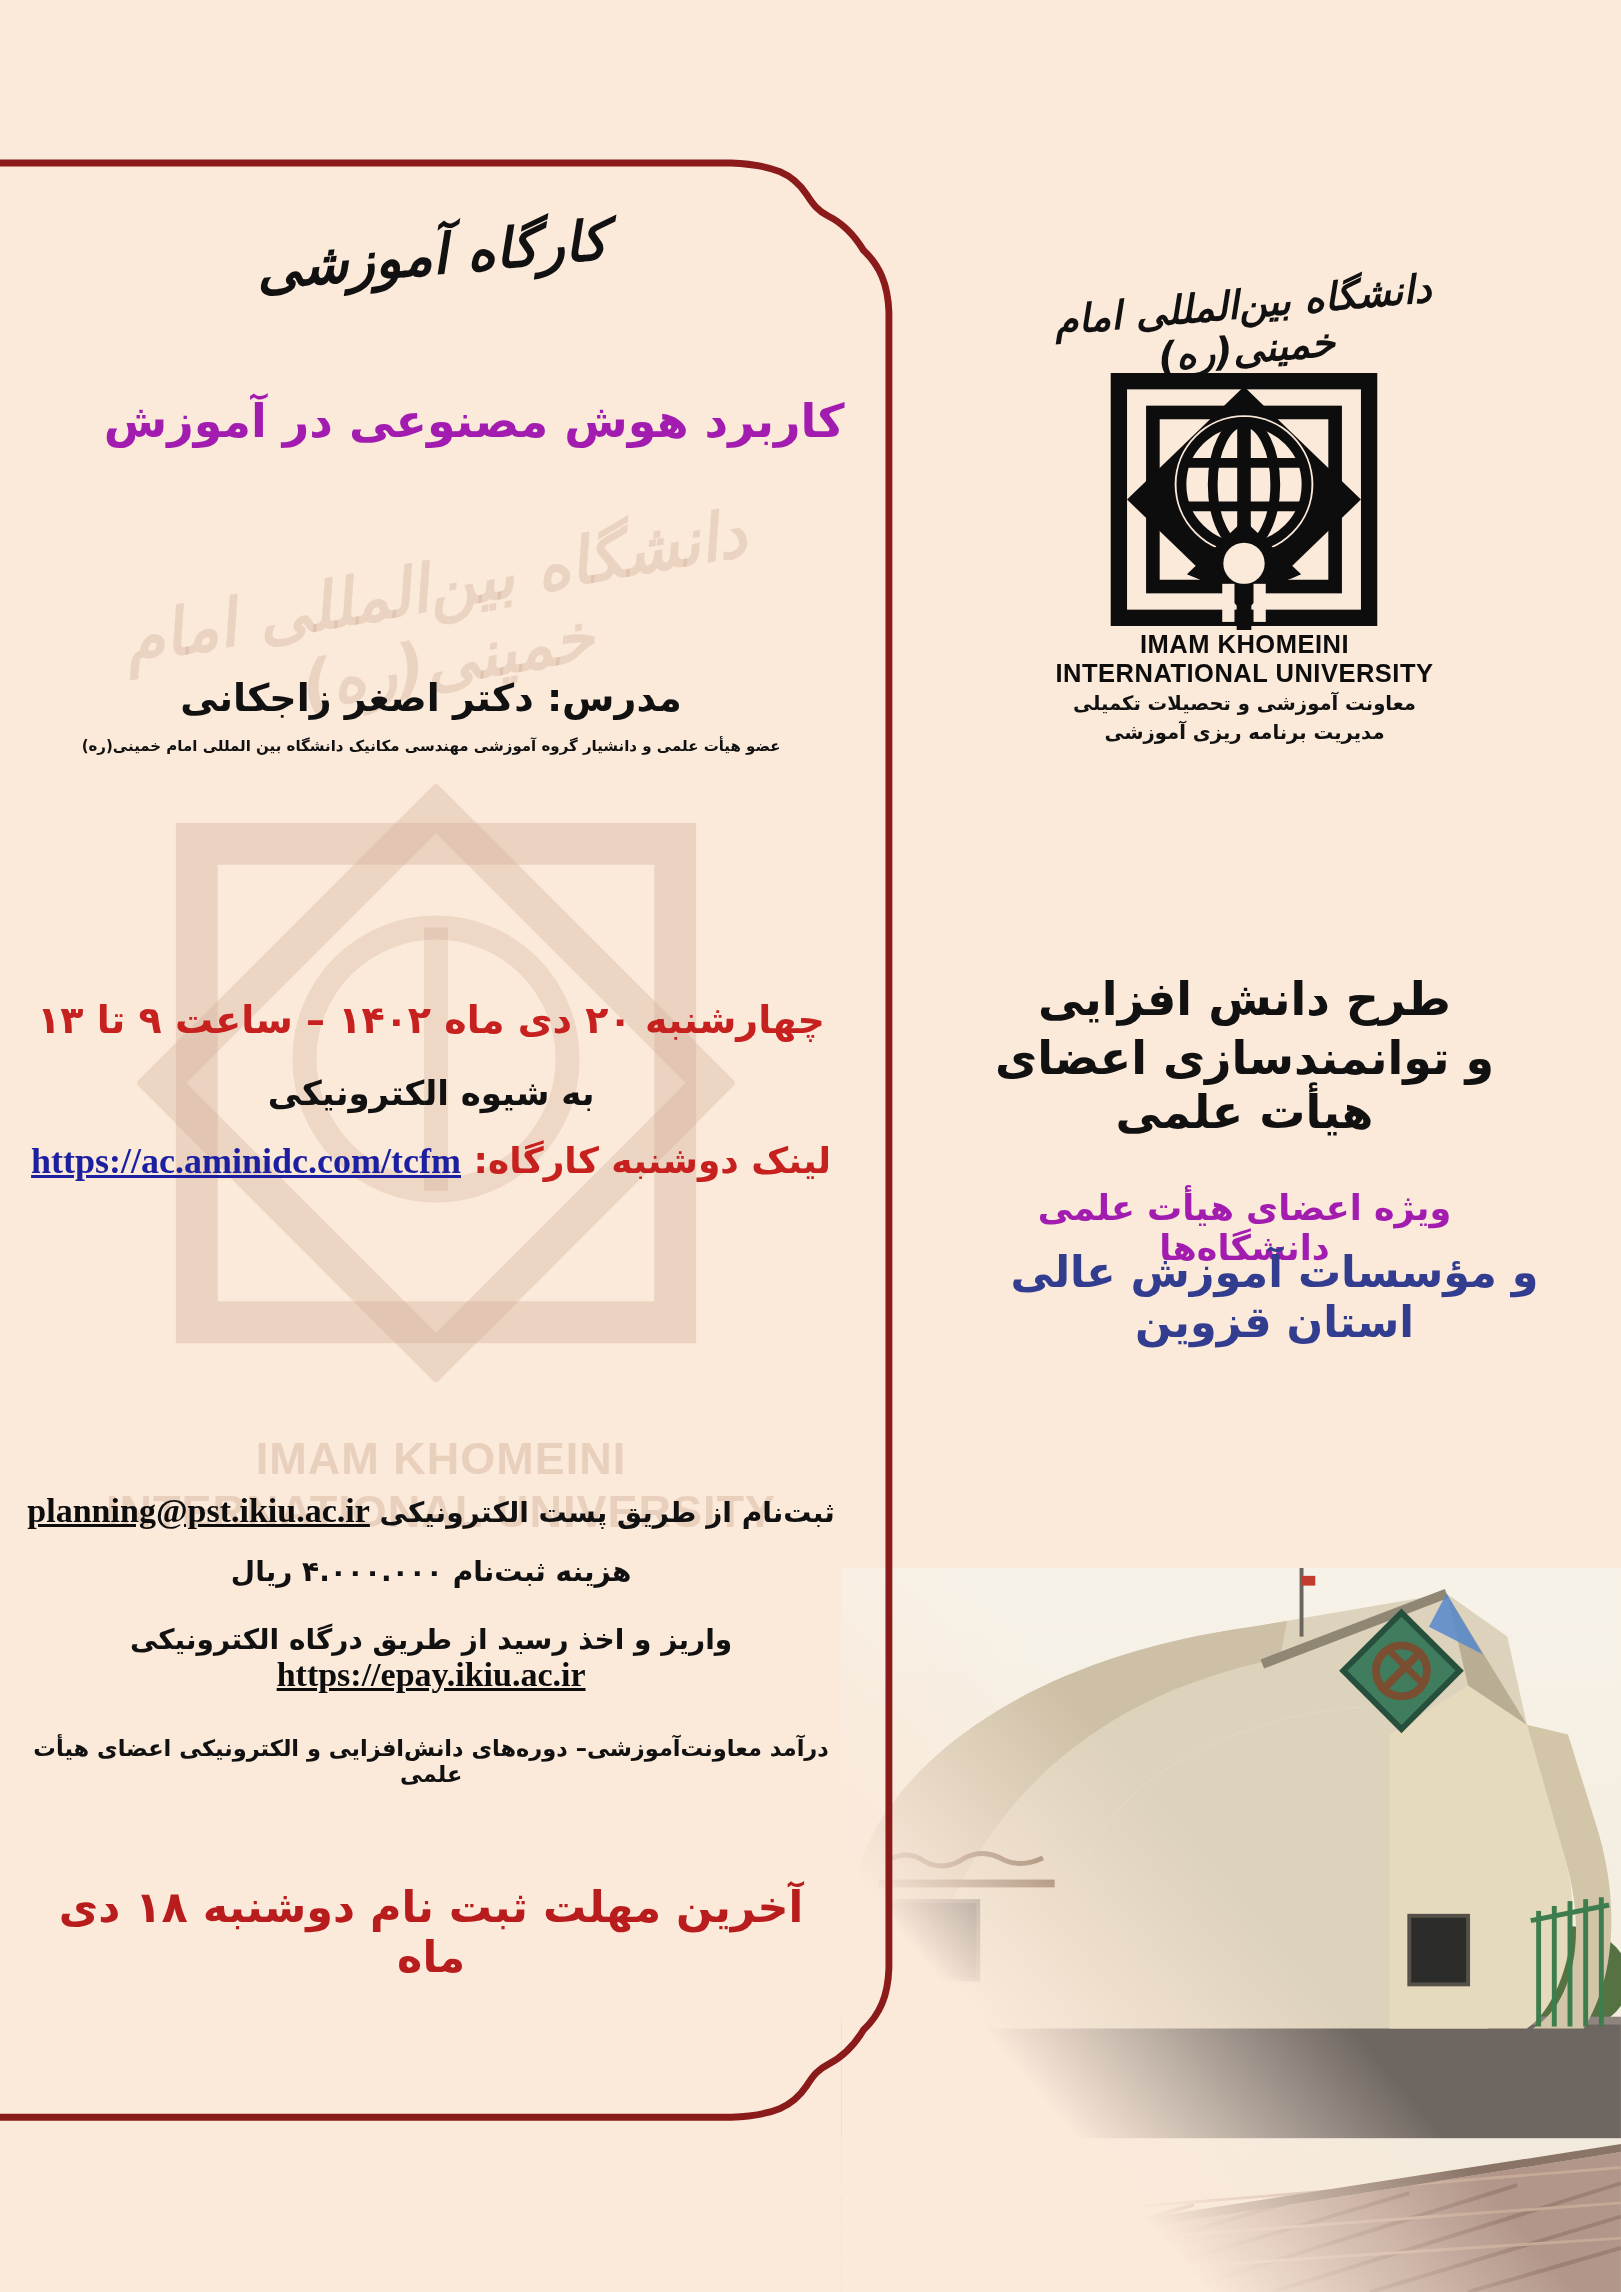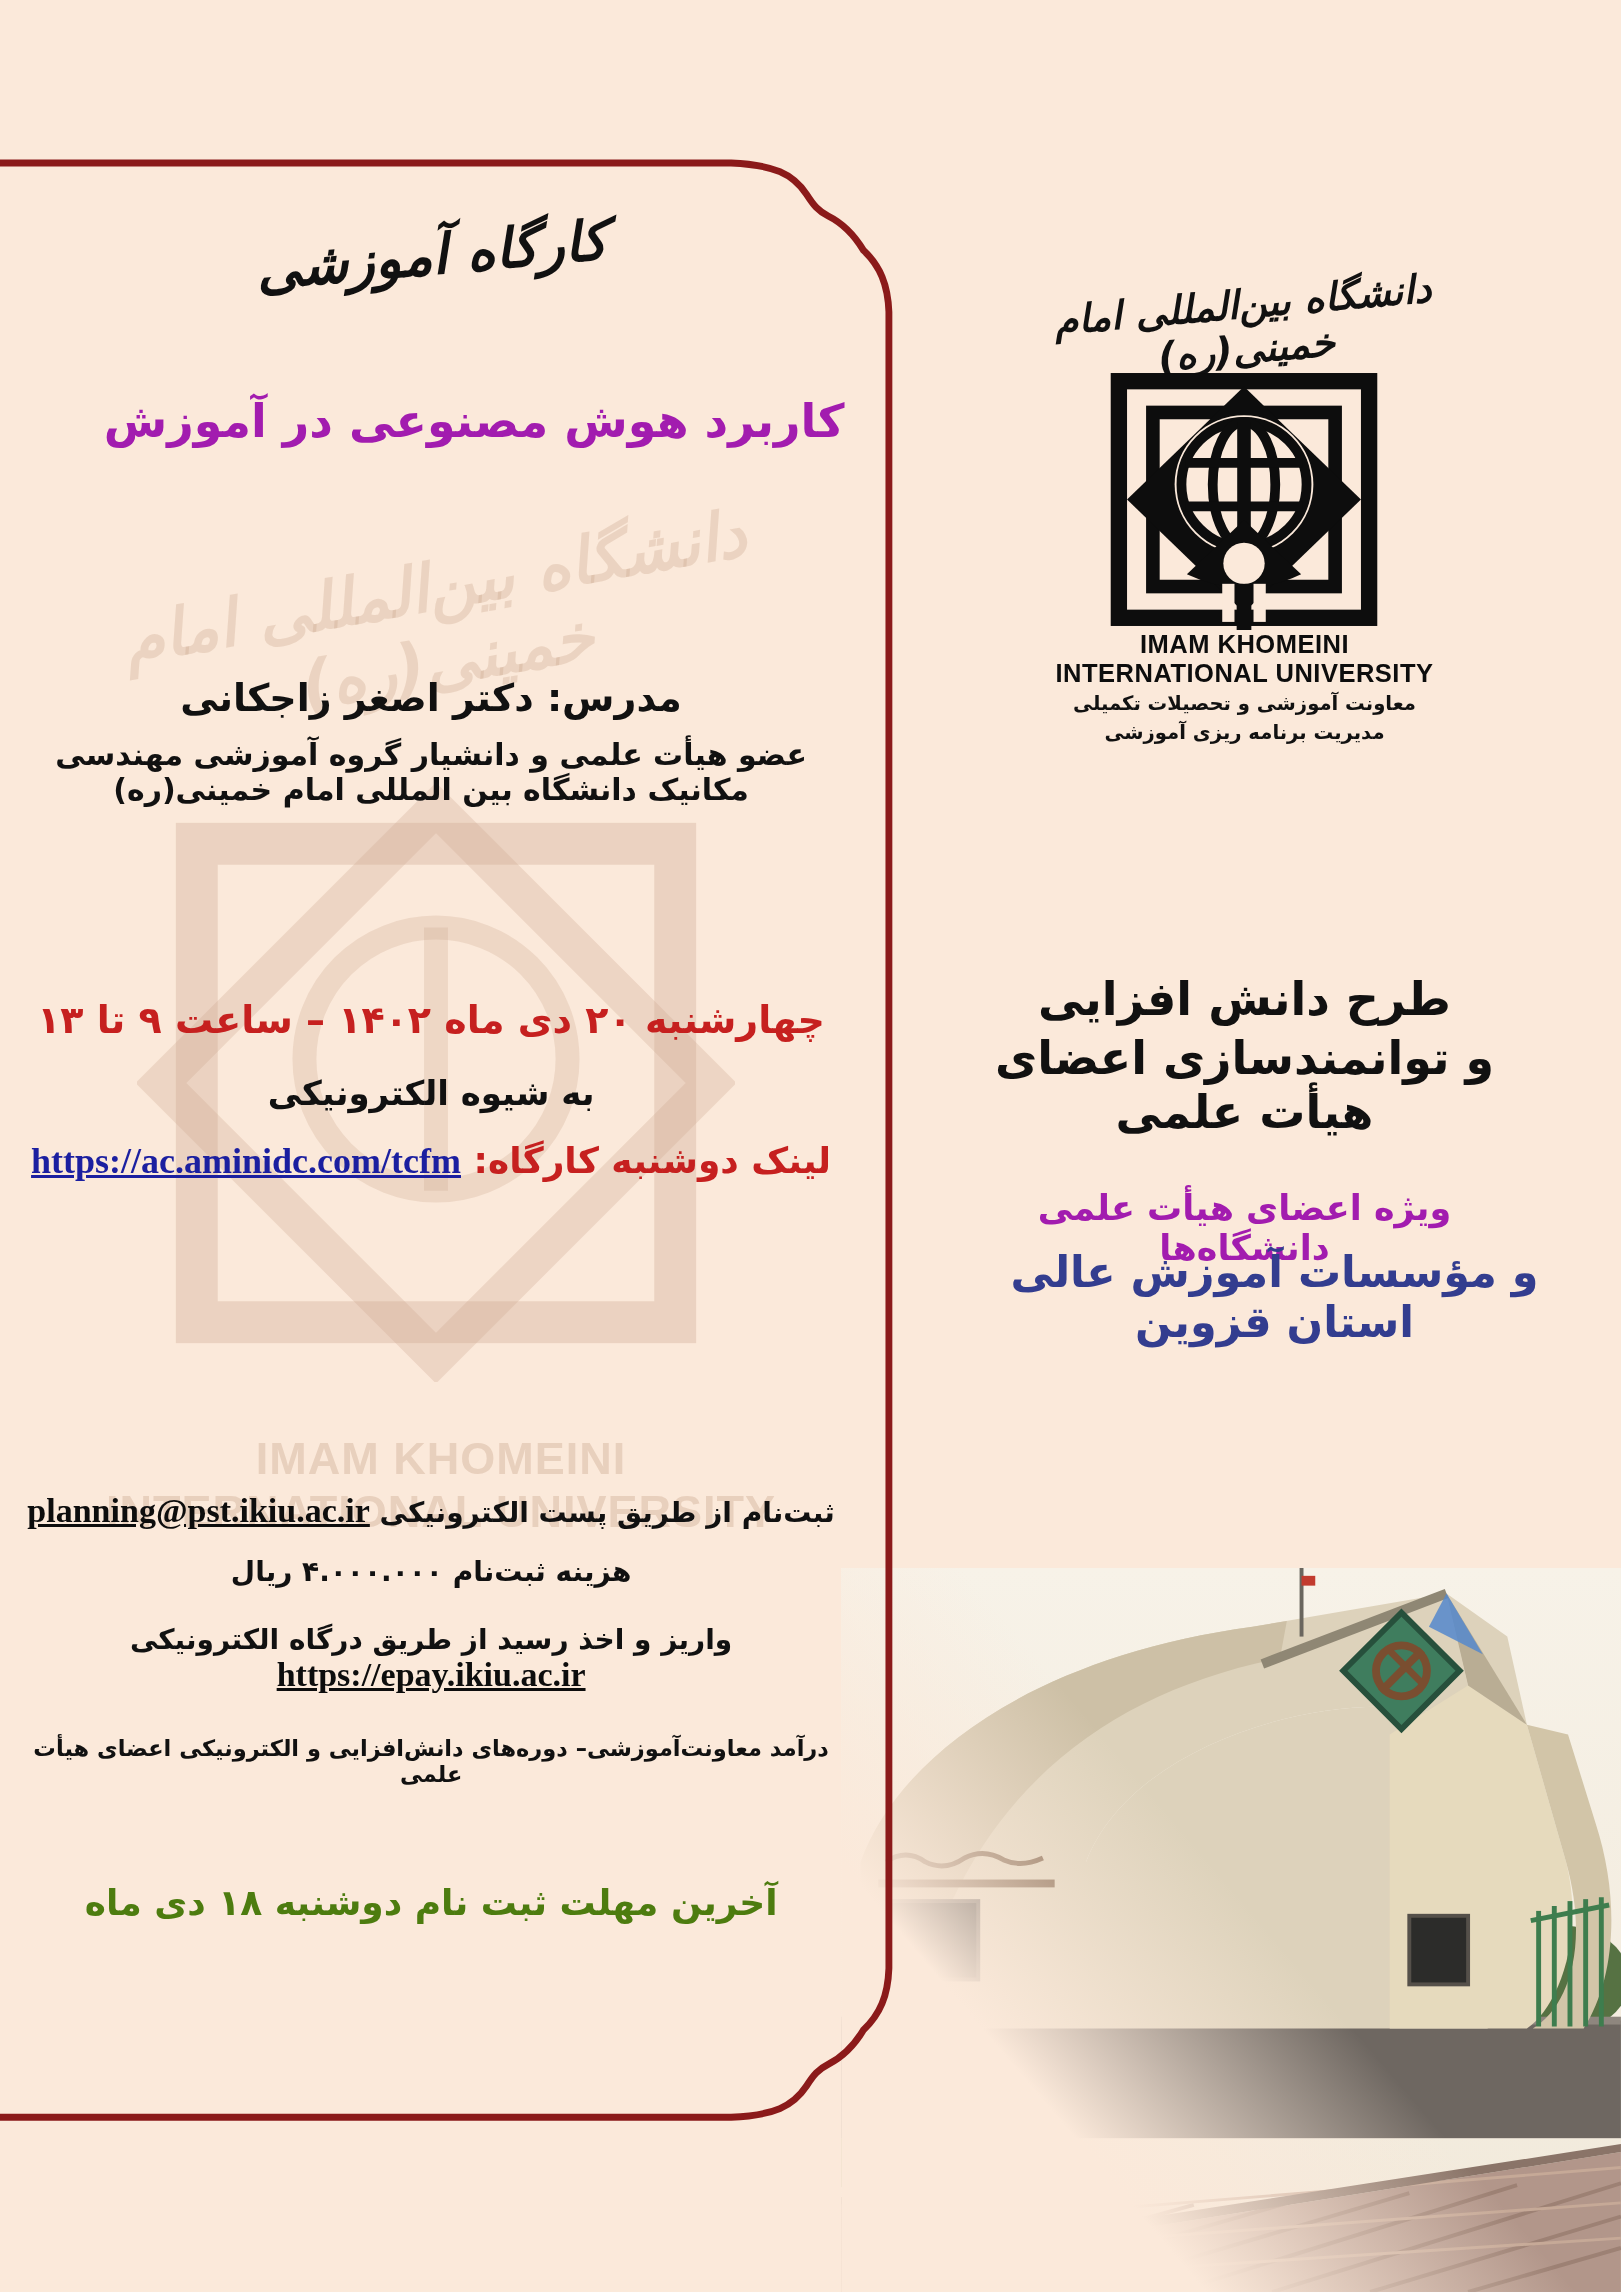--- a/index.html
+++ b/index.html
@@ -11,33 +11,33 @@
   }
   .abs{position:absolute;}
   .center{text-align:center;}
   .fa{direction:rtl;font-weight:bold;color:#111;}
   .col-left{left:17.6px;width:827px;}
   .col-right{left:970px;width:549px;}
   
   .calli-title{top:223px;font-size:55px;font-style:italic;transform:rotate(-5deg);z-index:3;}
   .main-title{top:394px;font-size:46px;color:#a21caf;z-index:3;text-align:right;}
   .instructor{top:676px;font-size:38px;z-index:3;}
-  .affiliation{top:737px;font-size:30px;z-index:3;}
+  .affiliation{top:737px;font-size:15px;z-index:3;}
   .session-date{top:998px;font-size:38px;color:#c6201f;z-index:3;}
   .session-mode{top:1073px;font-size:34px;z-index:3;}
   .link-line{top:1140px;font-size:36px;z-index:3;}
   .link-line .lbl{color:#c6201f;}
   .url{font-family:"Liberation Serif",serif;font-weight:bold;color:#1b1fa0;
        text-decoration:underline;direction:ltr;unicode-bidi:embed;}
   .email-line{top:1492px;font-size:28px;z-index:3;}
   .email-line .url, .pay-line .url{color:#0d0d0d;font-size:34px;}
   .fee-line{top:1555px;font-size:28px;z-index:3;}
   .pay-line{top:1623px;font-size:28px;z-index:3;}
   .income-line{top:1735px;font-size:22.5px;z-index:3;}
-  .deadline{top:1882px;font-size:36px;color:#4d7c0f;z-index:3;}
+  .deadline{top:1882px;font-size:43px;color:#b91c1c;z-index:3;}
   
   .univ-calli{top:282px;font-size:39px;font-style:italic;transform:rotate(-5deg);z-index:3;}
   .emblem{left:1108px;top:369px;width:272px;height:261px;z-index:3;}
   .en-name1{top:630px;font-size:25.5px;font-family:"Liberation Sans",sans-serif;font-weight:bold;
             letter-spacing:0.5px;color:#0d0d0d;z-index:3;}
   .en-name2{top:659px;font-size:25.5px;font-family:"Liberation Sans",sans-serif;font-weight:bold;
             letter-spacing:0.5px;color:#0d0d0d;z-index:3;}
   .dept1{top:692px;font-size:19.6px;font-weight:600;z-index:3;}
   .dept2{top:721px;font-size:19.6px;font-weight:600;z-index:3;}
   .program1{top:972px;font-size:46px;z-index:3;}

